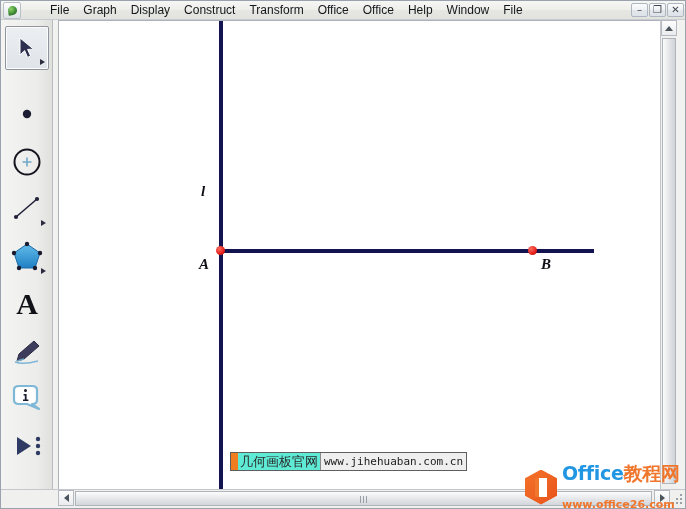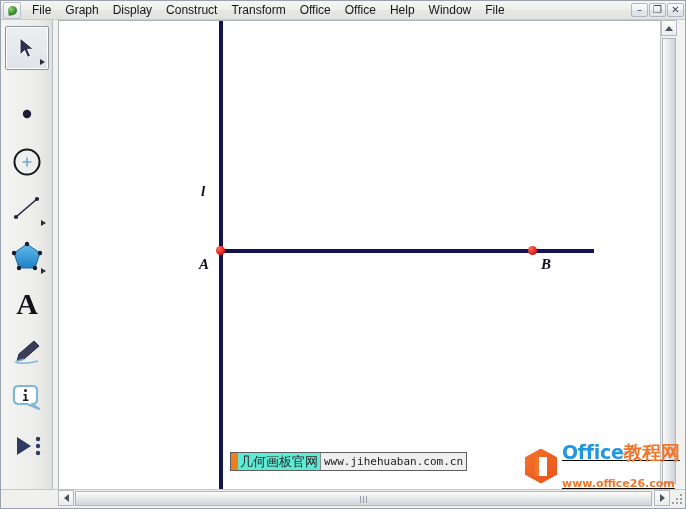--- a/index.html
+++ b/index.html
@@ -45,21 +45,21 @@
     content: "";
     position: absolute; left: 4px; top: 3px;
     width: 9px; height: 9px;
     border-radius: 50% 50% 50% 0;
     background: radial-gradient(circle at 35% 30%, #8fd66a, #2f7a2c 70%, #16401a);
     transform: rotate(-10deg);
   }
   .menu-items {
     display: flex;
     align-items: center;
-    margin-left: 4px;
+    margin-left: 22px;
     flex: 1 1 auto;
   }
   .menu-item {
     font-size: 12px;
     color: #14171a;
     padding: 1px 7px;
     line-height: 15px;
     white-space: nowrap;
     cursor: default;
   }
@@ -183,24 +183,23 @@
     color: #1c1c1c;
     line-height: 17px;
     padding: 0 3px;
     background: #efefef;
     white-space: nowrap;
   }
 
   
   .office-wm {
     position: absolute;
-    left: 524px; top: 442px;
+    left: 524px; top: 463px;
     display: flex; align-items: center;
     pointer-events: none;
-    text-decoration: underline;
   }
   .office-hex {
     width: 32px; height: 35px;
     position: relative; flex: 0 0 auto;
     margin-right: 5px;
   }
   .office-hex .hx {
     position: absolute; inset: 0;
     background: linear-gradient(135deg, #f4732a, #e8521a);
     clip-path: polygon(50% 0%, 100% 25%, 100% 75%, 50% 100%, 0% 75%, 0% 25%);

